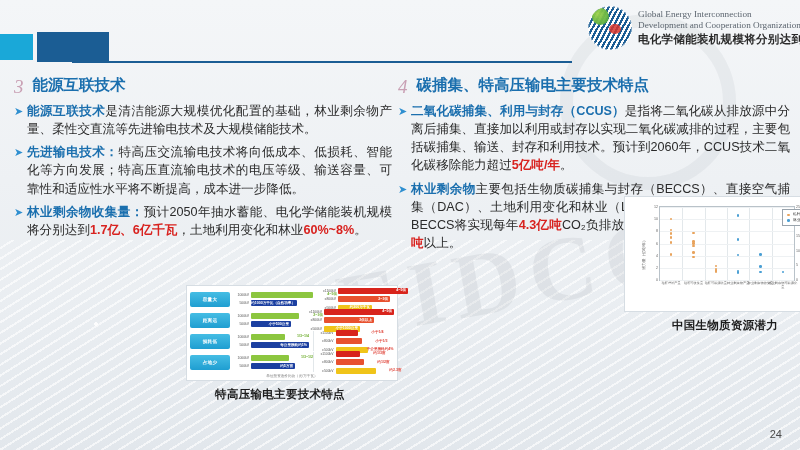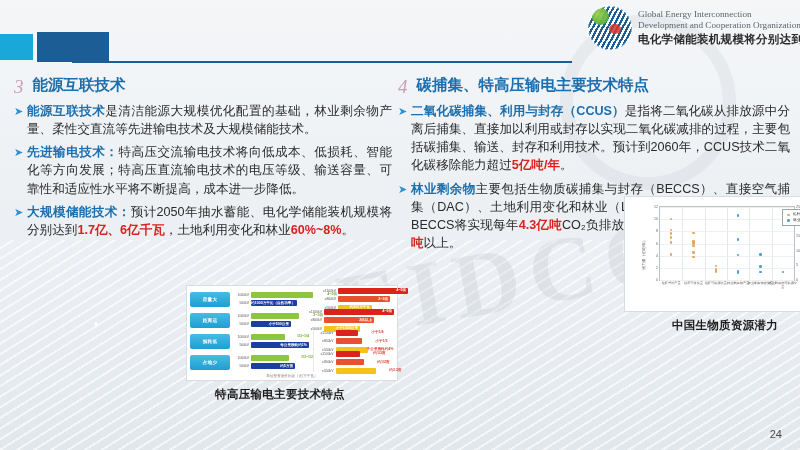--- a/index.html
+++ b/index.html
@@ -274,21 +274,21 @@
     <div class="bullet">
       <div class="bullet-mark">➤</div>
       <div class="bullet-body">
         <span class="kw">先进输电技术：</span><span>特高压交流输电技术将向低成本、低损耗、智能化等方向发展；特高压直流输电技术的电压等级、输送容量、可靠性和适应性水平将不断提高，成本进一步降低。</span>
       </div>
     </div>
 
     <div class="bullet wrap-block">
       <div class="bullet-mark">➤</div>
       <div class="bullet-body narrow">
-        <span class="kw">大规模储能技术：</span><span>预计2050年抽水蓄能、电化学储能装机规模将分别达到</span><span class="hl">1.7亿、6亿千瓦</span><span>，土地利用变化和林业</span><span class="hl">60%~8%</span><span>。</span>
+        <span class="kw">林业剩余物收集量：</span><span>预计2050年抽水蓄能、电化学储能装机规模将分别达到</span><span class="hl">1.7亿、6亿千瓦</span><span>，土地利用变化和林业</span><span class="hl">60%~8%</span><span>。</span>
       </div>
     </div>
 
     <div class="fig-uhv">
       <div class="uhv-chart">
         <div class="uhv-row">
           <div class="uhv-tag">容量大</div>
           <div class="uhv-half">
             <div class="uhv-bline">
               <div class="uhv-vlab">1000kV</div>

